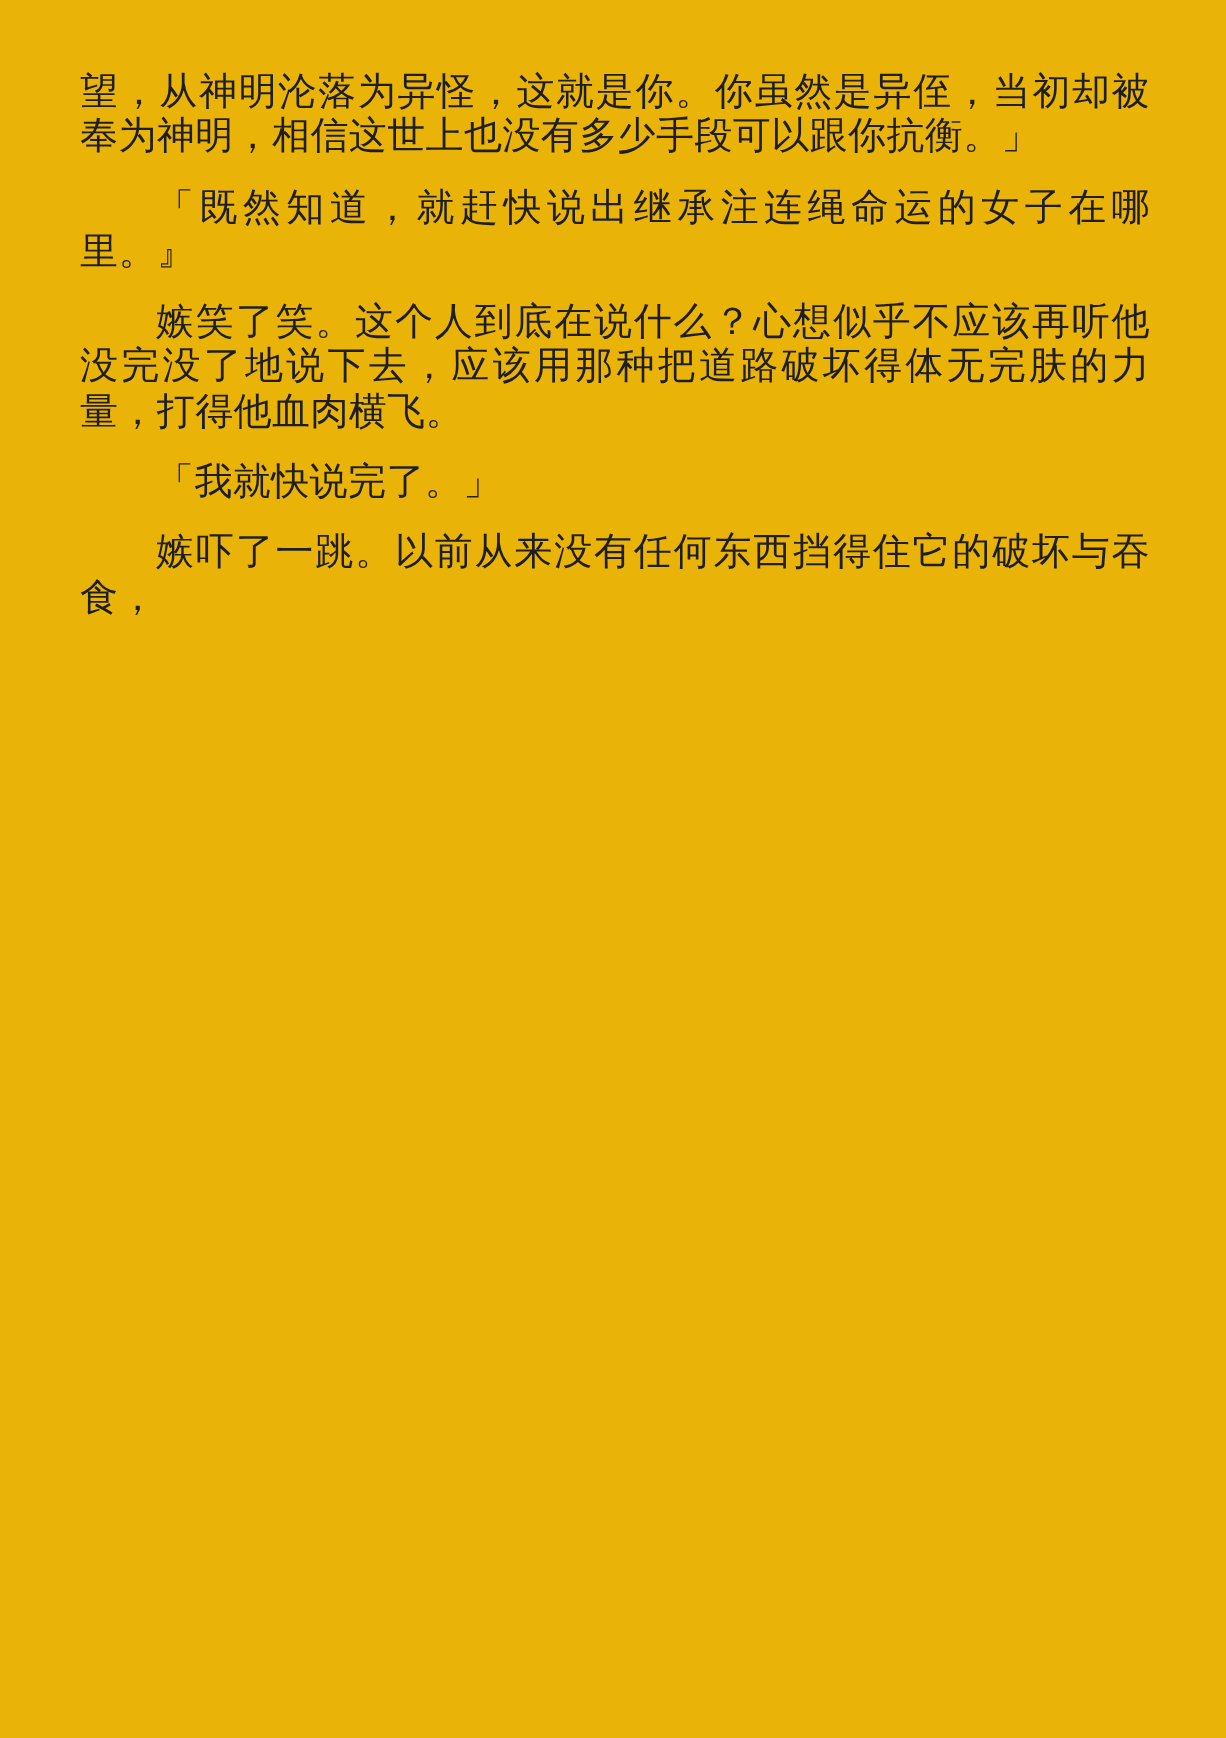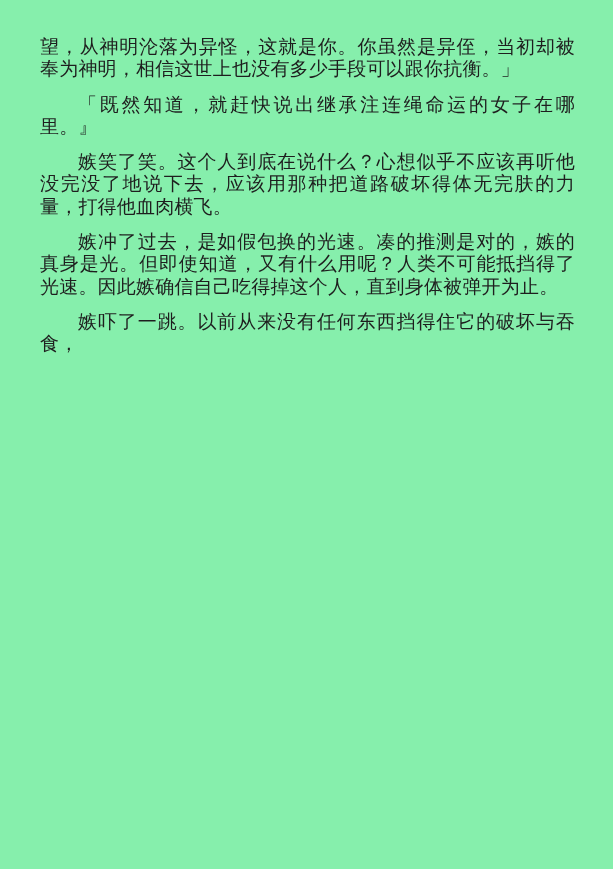--- a/index.html
+++ b/index.html
@@ -11,21 +11,21 @@
     width: 613px;
     height: 869px;
     overflow: hidden;
     font-family: "Liberation Serif", "DejaVu Serif", serif;
   }
   .page {
     box-sizing: border-box;
     width: 613px;
     height: 869px;
     padding: 36px 38px 0 40px;
-    background: #86efac;
+    background: #eab308;
     color: #1e1e1e;
   }
   .page p {
     margin: 0 0 13px 0;
     font-size: 19px;
     line-height: 22.3px;
     text-align: justify;
     text-justify: inter-ideograph;
     letter-spacing: 0.2px;
     word-break: break-all;
@@ -37,15 +37,15 @@
     text-indent: 0;
   }
 </style>
 </head>
 <body>
 
 <main class="page">
   <p class="no-indent">望，从神明沦落为异怪，这就是你。你虽然是异侄，当初却被奉为神明，相信这世上也没有多少手段可以跟你抗衡。」</p>
   <p class="indent">「既然知道，就赶快说出继承注连绳命运的女子在哪里。』</p>
   <p class="indent">嫉笑了笑。这个人到底在说什么？心想似乎不应该再听他没完没了地说下去，应该用那种把道路破坏得体无完肤的力量，打得他血肉横飞。</p>
-  <p class="indent">嫉冲了过去，是如假包换的光速。凑的推测是对的，嫉的真身是光。但即使知道，又有什么用呢？人类不可能抵挡得了光速。因此嫉确信自己吃得掉这个人，直到身体被弹开为止。</p>
+  <p class="indent">「我就快说完了。」</p>
   <p class="indent">嫉吓了一跳。以前从来没有任何东西挡得住它的破坏与吞食，</p>
 </main>
 
 </body></html>

